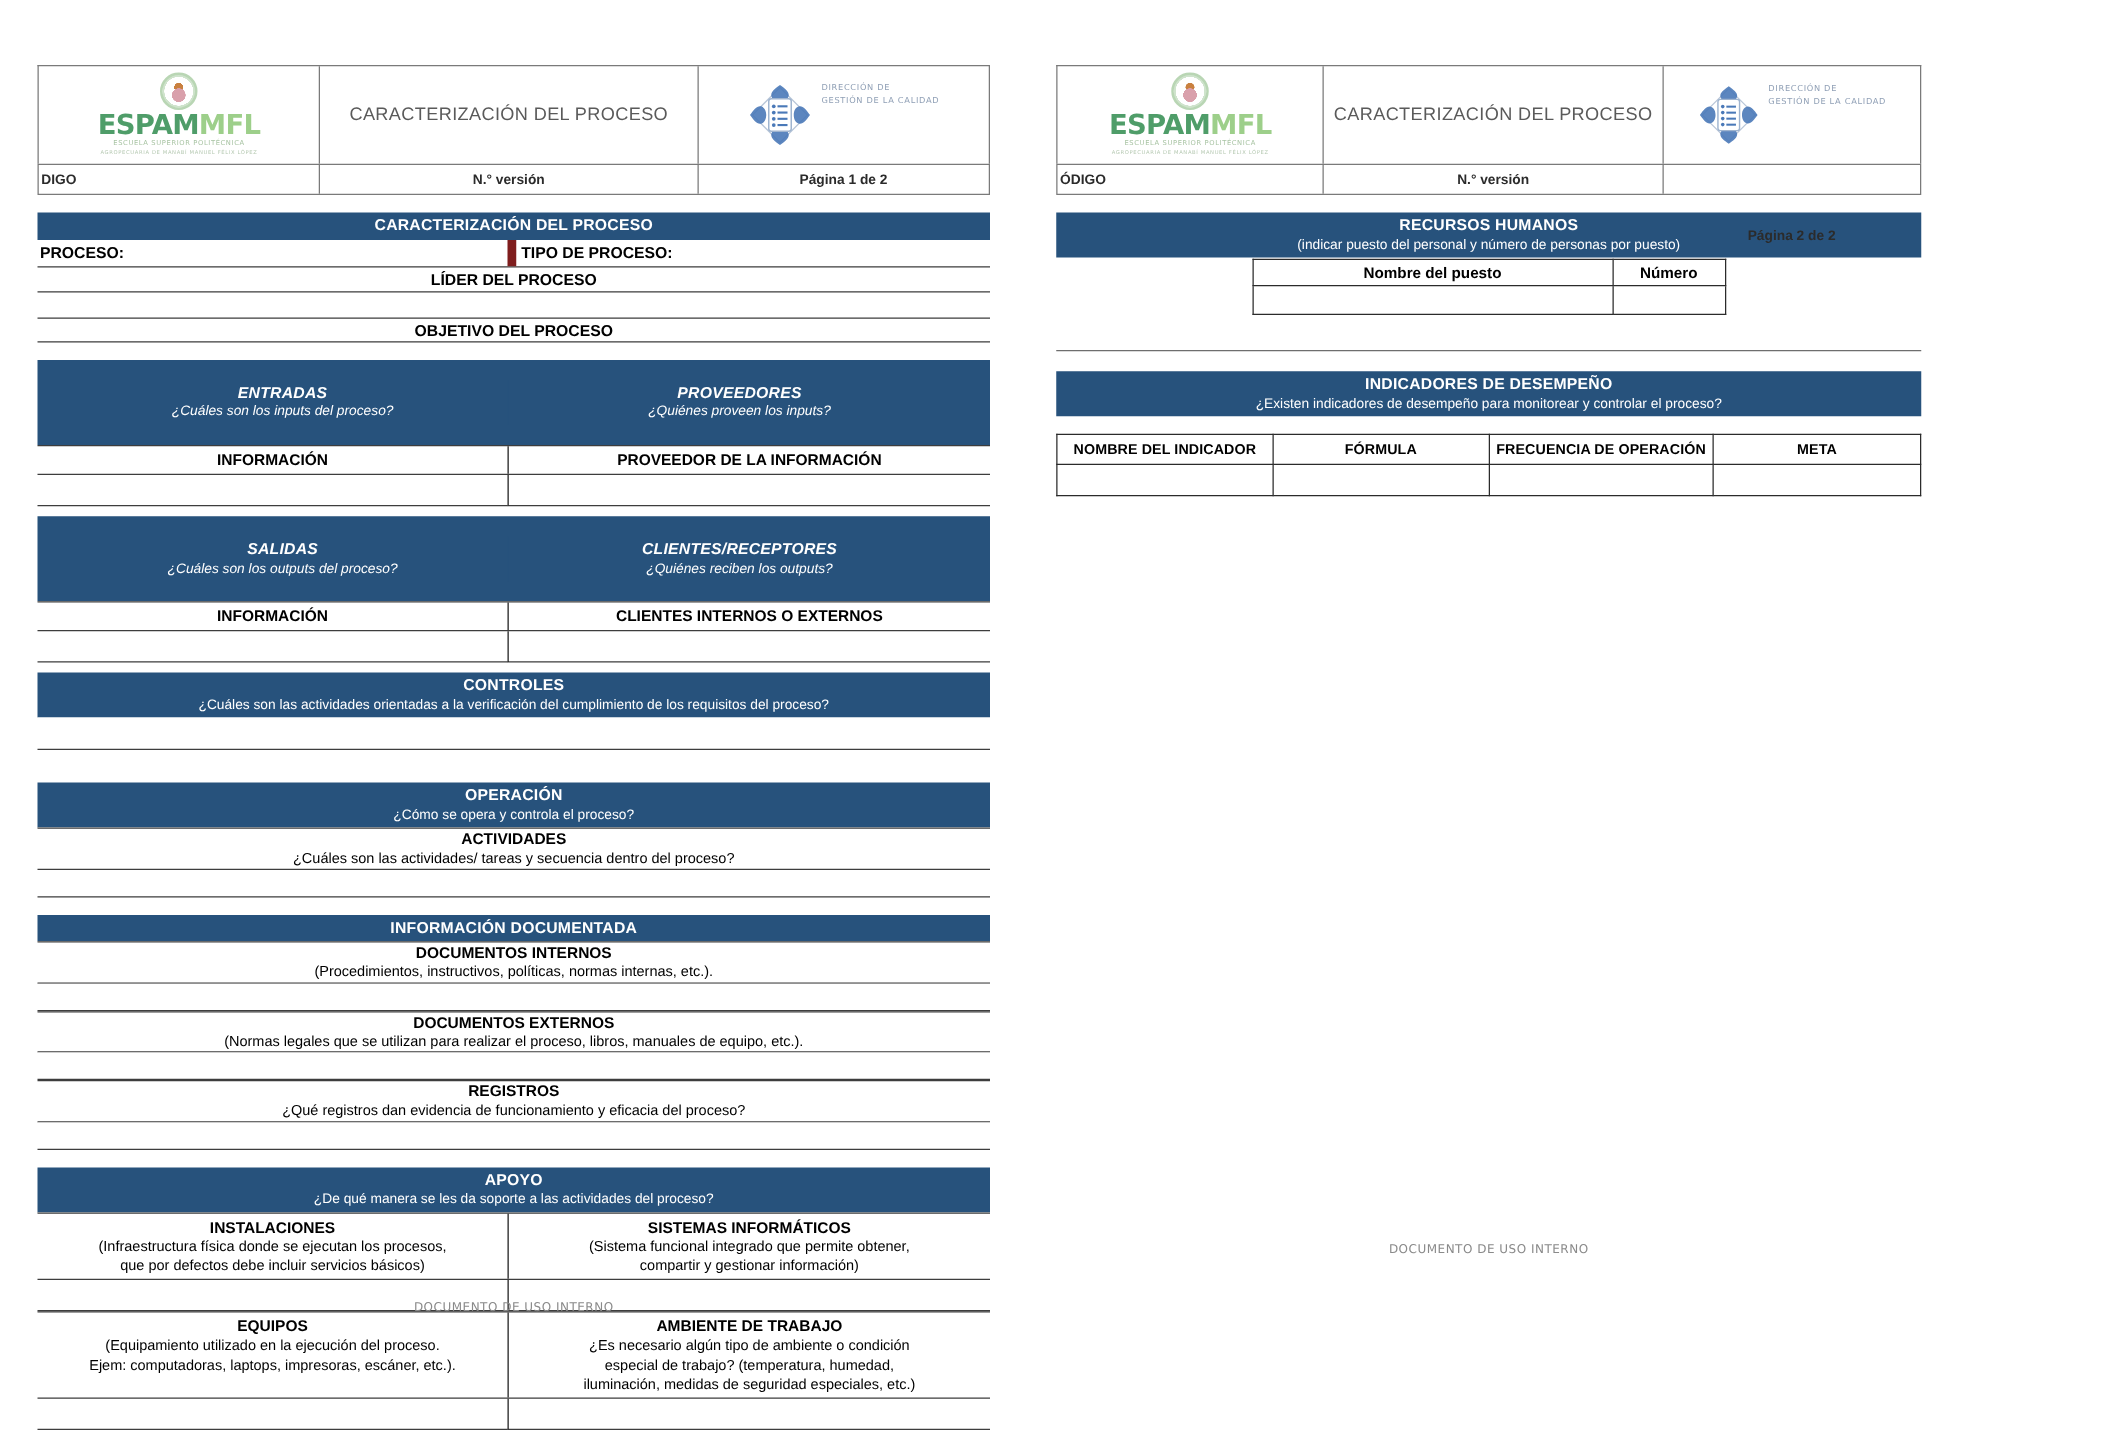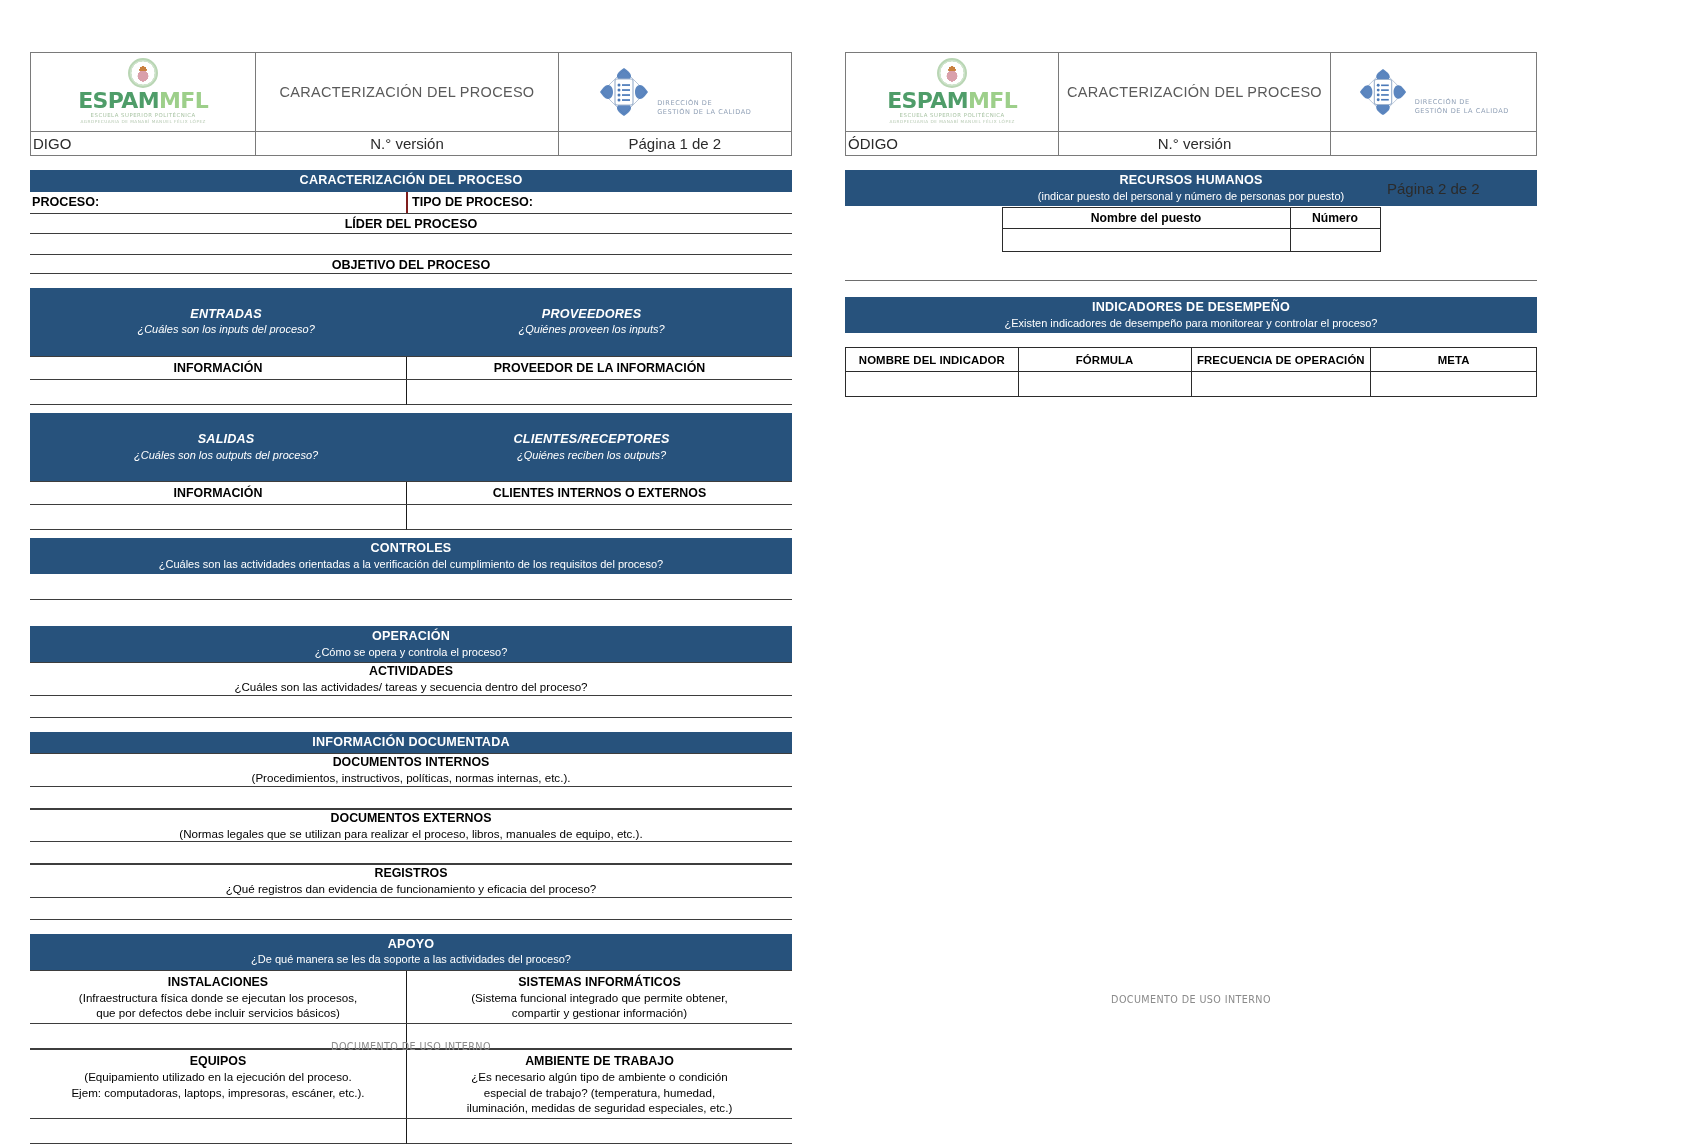--- a/index.html
+++ b/index.html
@@ -84,43 +84,43 @@
   .espam-sub1, .espam-sub2 {
     color: #a9c4a4;
     font-family: "DejaVu Sans", sans-serif;
     letter-spacing: .5px;
     margin-top: 1px;
   }
   .espam-sub1 { font-size: 5.4px; }
   .espam-sub2 { font-size: 4.2px; color: #b6c9b2; }
 
   
-  .cal-logo { display: flex; align-items: flex-end; gap: 7px; }
+  .cal-logo { display: flex; align-items: flex-start; gap: 7px; }
   .cal-text {
     font-size: 6.6px;
     line-height: 1.45;
     color: #8f9fb5;
     letter-spacing: .55px;
     font-family: "DejaVu Sans", sans-serif;
     white-space: nowrap;
   }
 
   
   .doc-subheader {
     display: flex;
     border: 1px solid #7a7a7a;
     height: 23px;
   }
   .sh-cell {
     display: flex;
     align-items: center;
     border-right: 1px solid #7a7a7a;
     box-sizing: border-box;
-    font-size: 15px;
-    font-weight: normal;
+    font-size: 11px;
+    font-weight: bold;
     color: #2b2b2b;
     height: 100%;
   }
   .sh-cell:last-child { border-right: none; }
   .sh-codigo  { width: 226px; padding-left: 2px; justify-content: flex-start; }
   .sh-version { width: 303px; justify-content: center; }
   .sh-page    { width: 233px; justify-content: center; }
   .page-right .sh-codigo  { width: 214px; }
   .page-right .sh-version { width: 272px; }
   .page-right .sh-page    { width: 206px; margin-top: 45px; }
@@ -207,21 +207,21 @@
   }
   .proceso-row > div {
     font-size: 12.6px;
     font-weight: bold;
     display: flex;
     align-items: center;
     box-sizing: border-box;
     padding-left: 2px;
   }
   .pr-l { width: 376px; }
-  .pr-r { width: 386px; border-left: 2px solid #7f1d1d; padding-left: 4px !important; }
+  .pr-r { width: 386px; border-left: 7px solid #7f1d1d; padding-left: 4px !important; }
 
   .centered-row {
     text-align: center;
     font-size: 12.6px;
     font-weight: bold;
     border-bottom: 1px solid #3d3d3d;
     height: 20px;
     line-height: 20px;
     box-sizing: border-box;
   }

